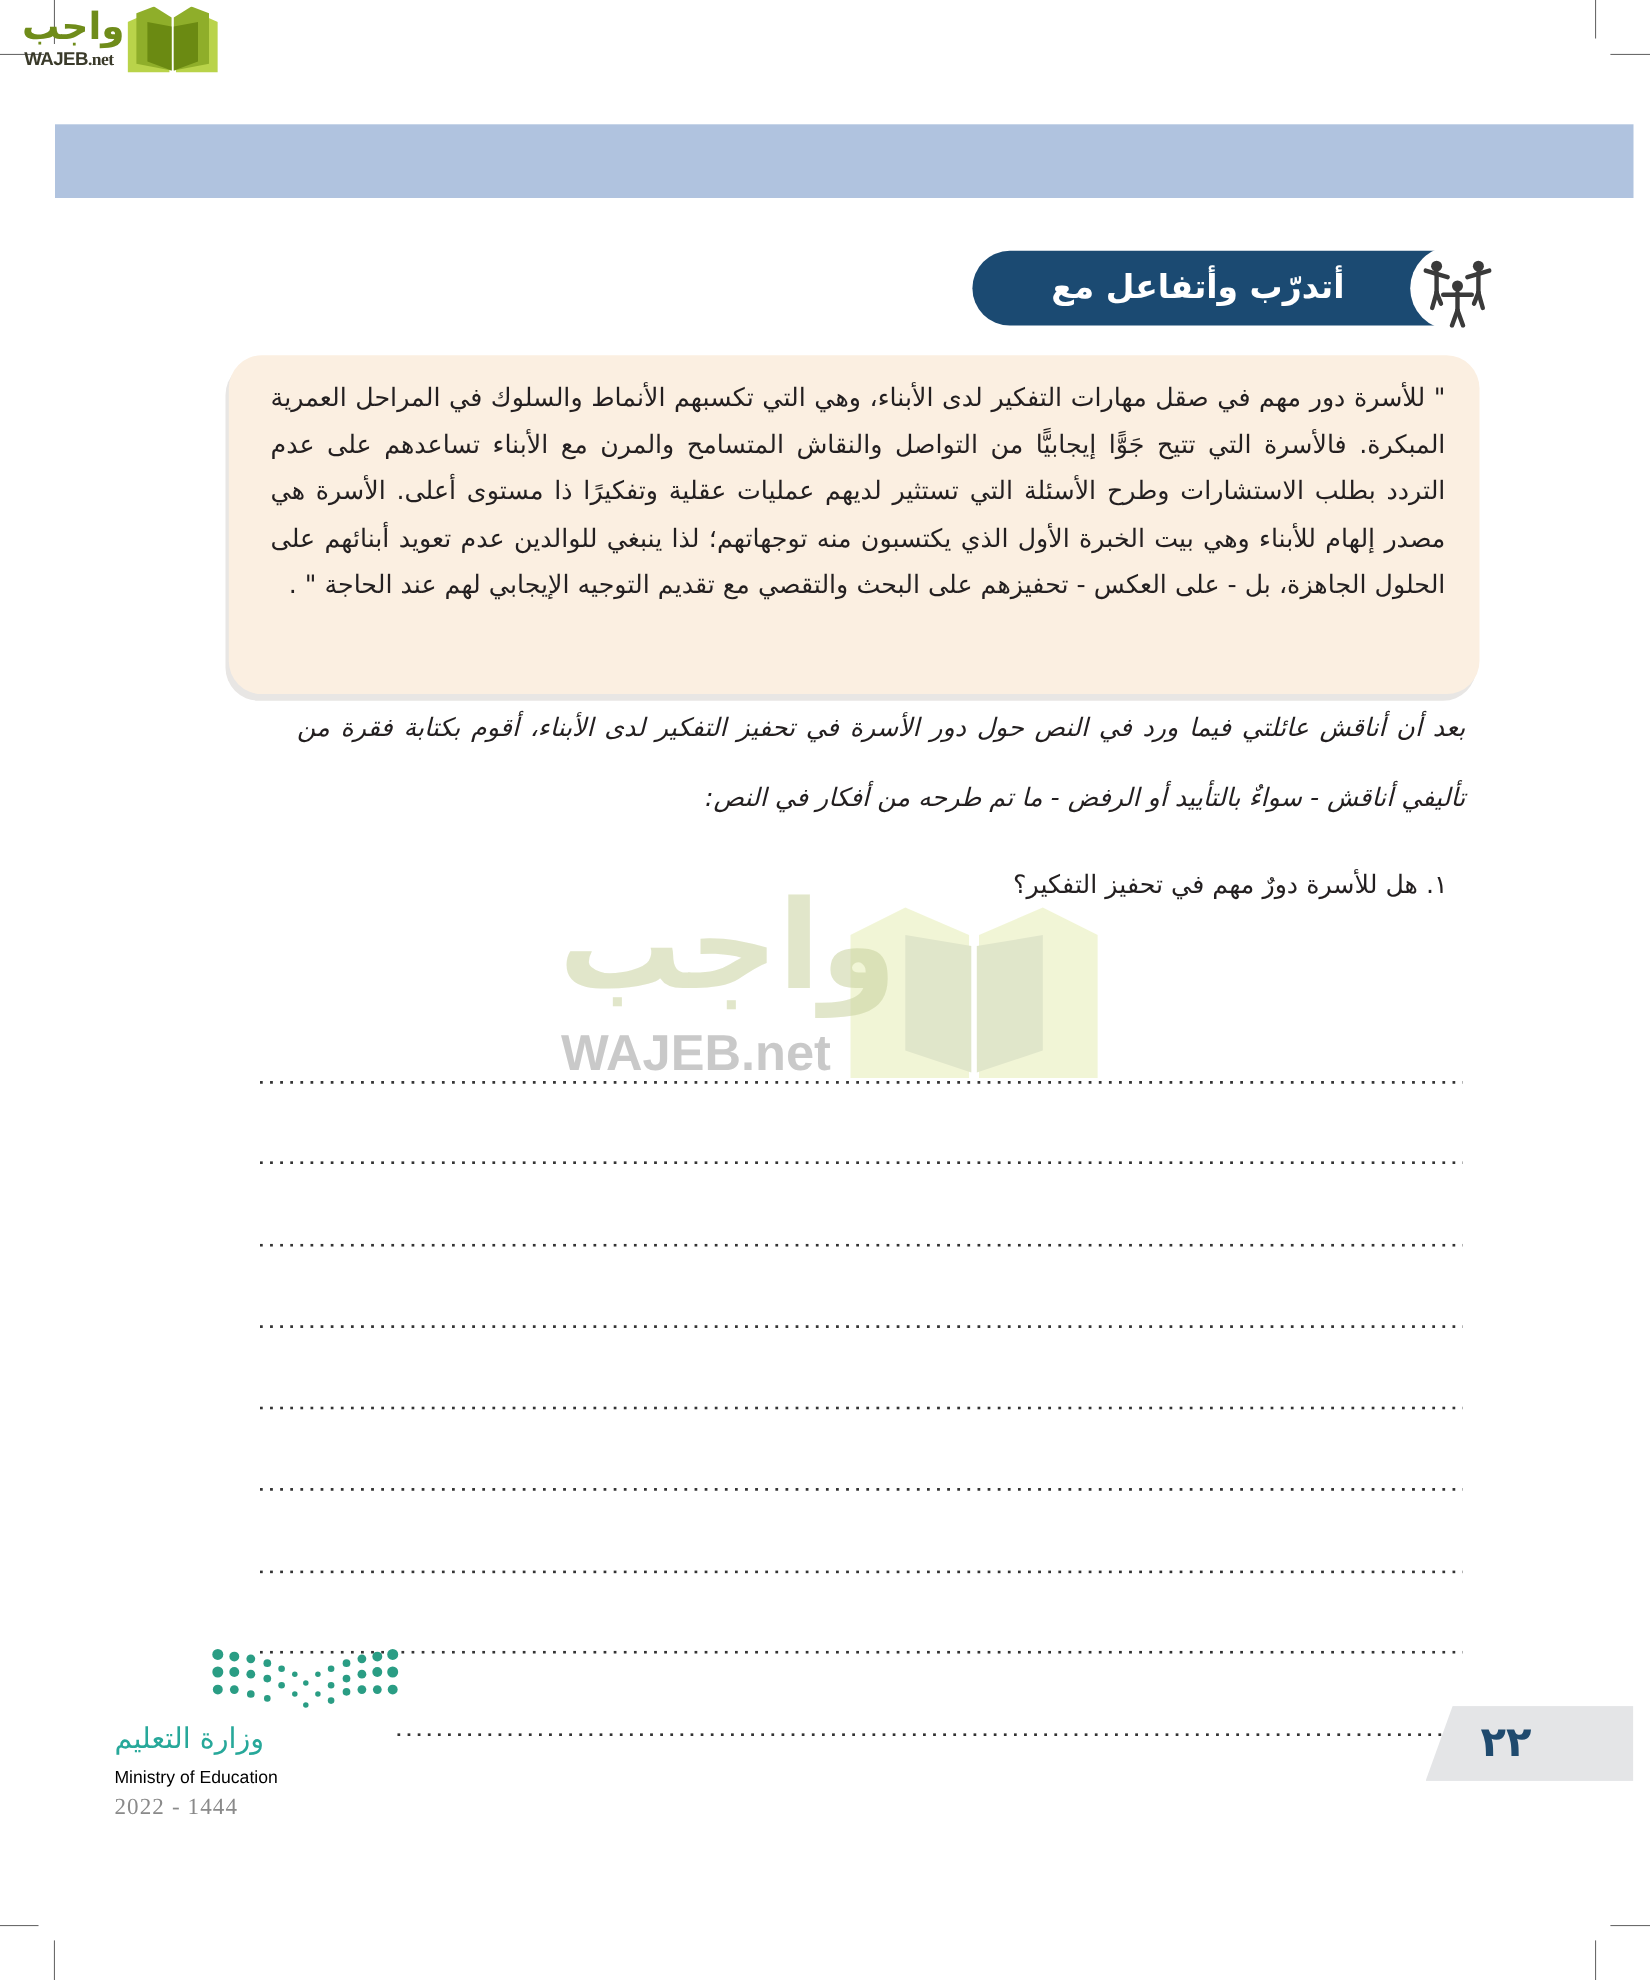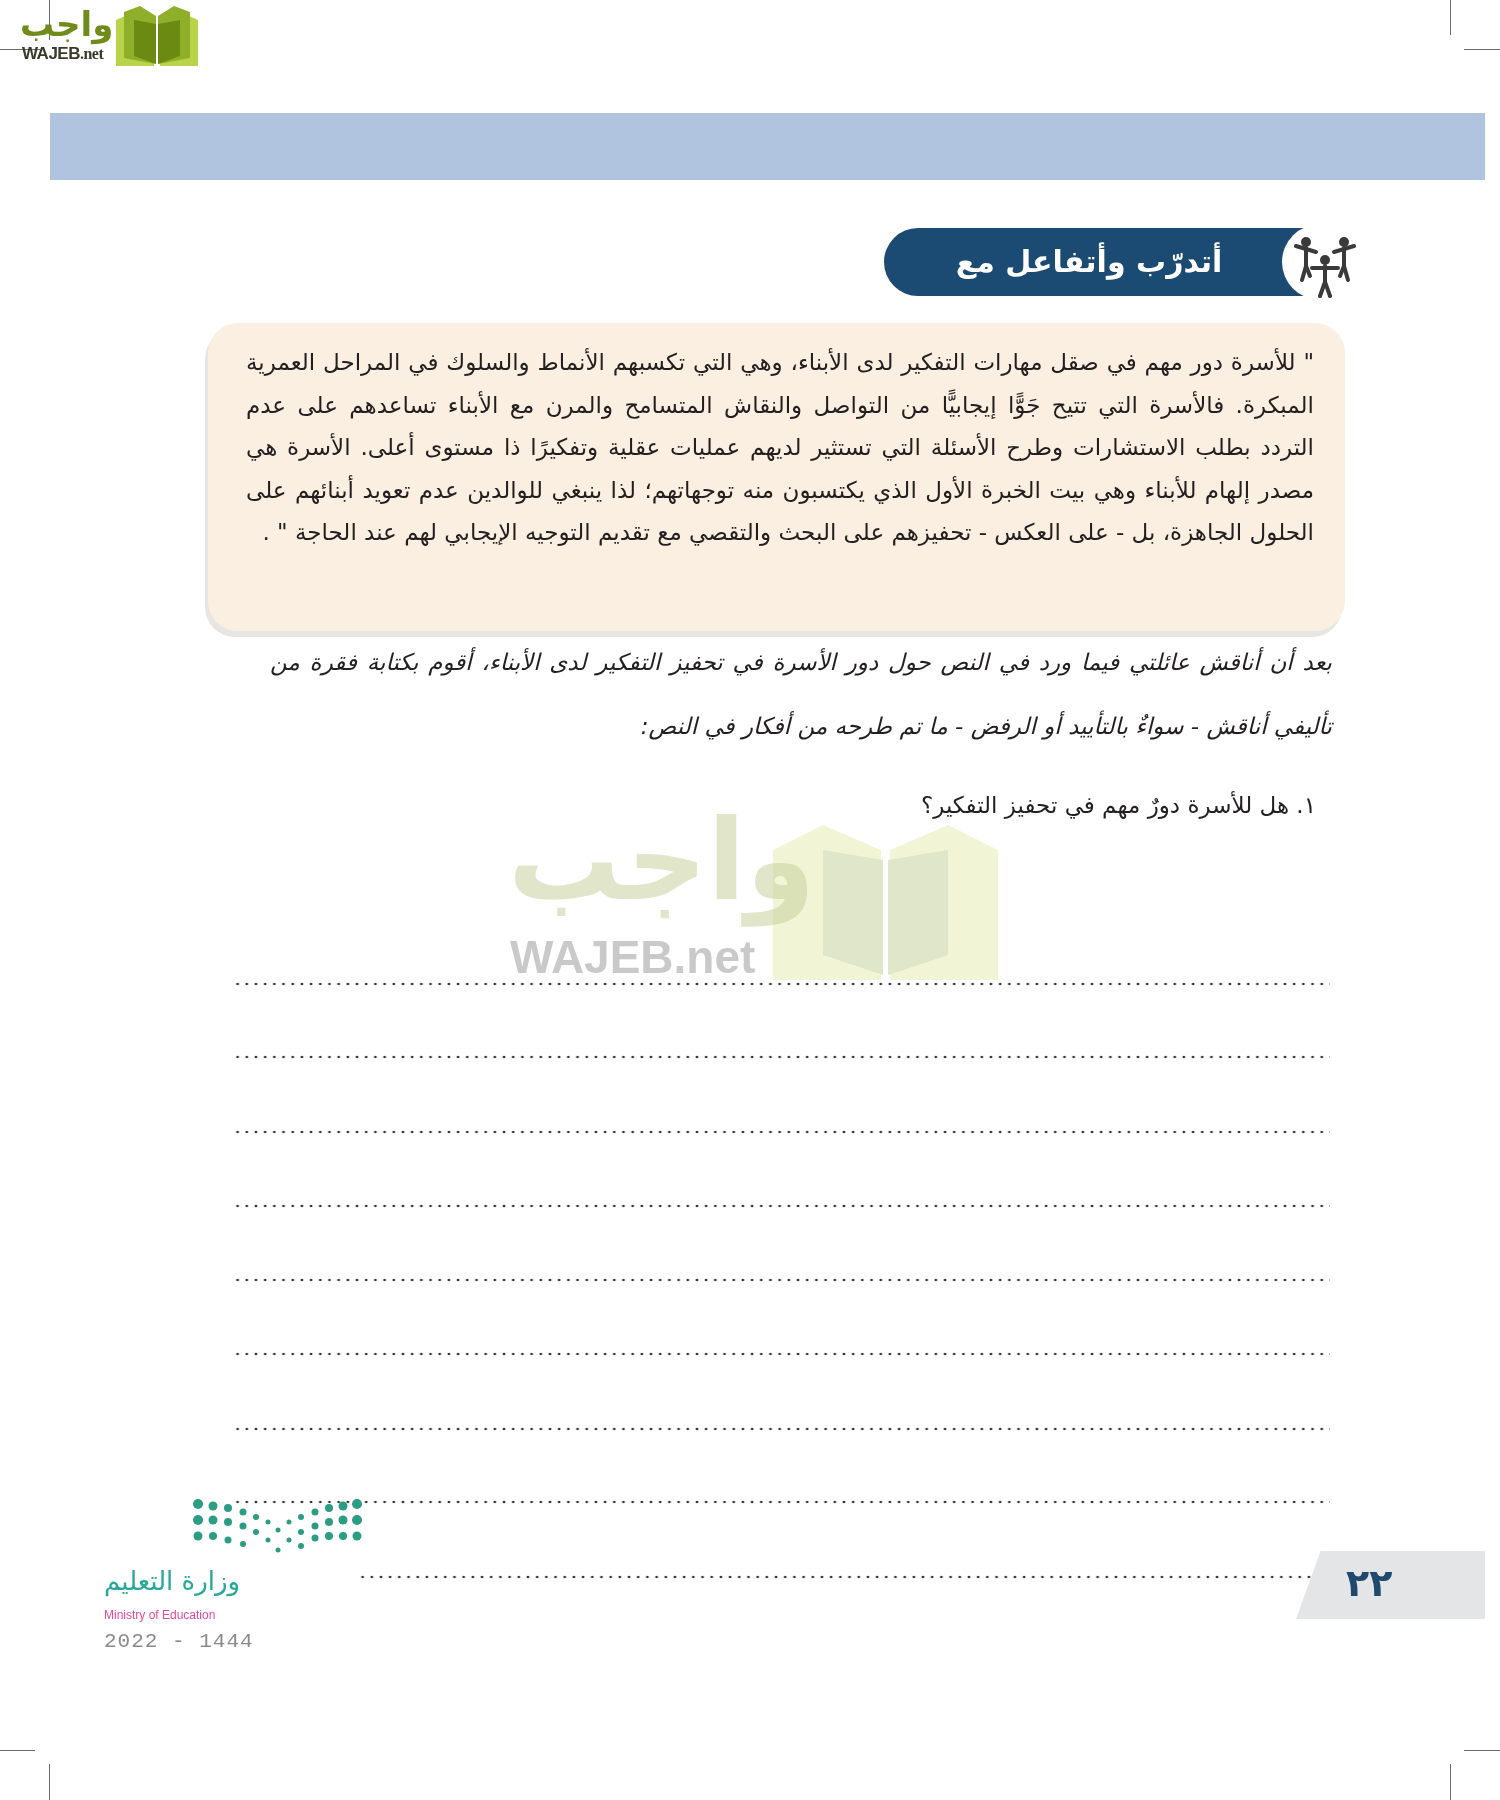--- a/index.html
+++ b/index.html
@@ -60,22 +60,22 @@
 
   .answer-line {
     position: absolute; left: 233px; width: 1097px; height: 4px;
     background-image: radial-gradient(circle, #333 1.2px, transparent 1.6px);
     background-size: 9.2px 4px; background-repeat: repeat-x;
   }
   .answer-line.short { left: 358px; width: 972px; }
 
   .moe { position: absolute; left: 100px; top: 1444px; width: 300px; height: 220px; }
   .moe .ar { position: absolute; left: 4px; top: 122px; font-size: 26px; color: #27a89a; direction: rtl; }
-  .moe .en { position: absolute; left: 4px; top: 164px; font-size: 12px; color: #ec4899; font-family: "Liberation Sans", sans-serif; }
-  .moe .yr { position: absolute; left: 4px; top: 186px; font-size: 21px; color: #8a8a8a; font-family: Liberation Mono, monospace; letter-spacing: 1px; }
+  .moe .en { position: absolute; left: 4px; top: 164px; font-size: 16px; color: #000000; font-family: "Liberation Sans", sans-serif; }
+  .moe .yr { position: absolute; left: 4px; top: 186px; font-size: 21px; color: #8a8a8a; font-family: Liberation Serif, serif; letter-spacing: 1px; }
 
   .page-tab { position: absolute; left: 1296px; top: 1551px; width: 189px; height: 68px; }
   .page-tab .bg { position: absolute; inset: 0; background: #e4e5e7; clip-path: polygon(13% 0, 100% 0, 100% 100%, 0 100%); }
   .page-tab .num { position: absolute; left: 50px; top: 10px; font-size: 38px; font-weight: bold; color: #1f4a6e; direction: rtl; }
 </style>
 </head>
 <body>
 
 <div class="crop" style="left:49px;top:0;width:1px;height:40px;"></div>
 <div class="crop" style="left:0;top:49px;width:40px;height:1px;"></div>

